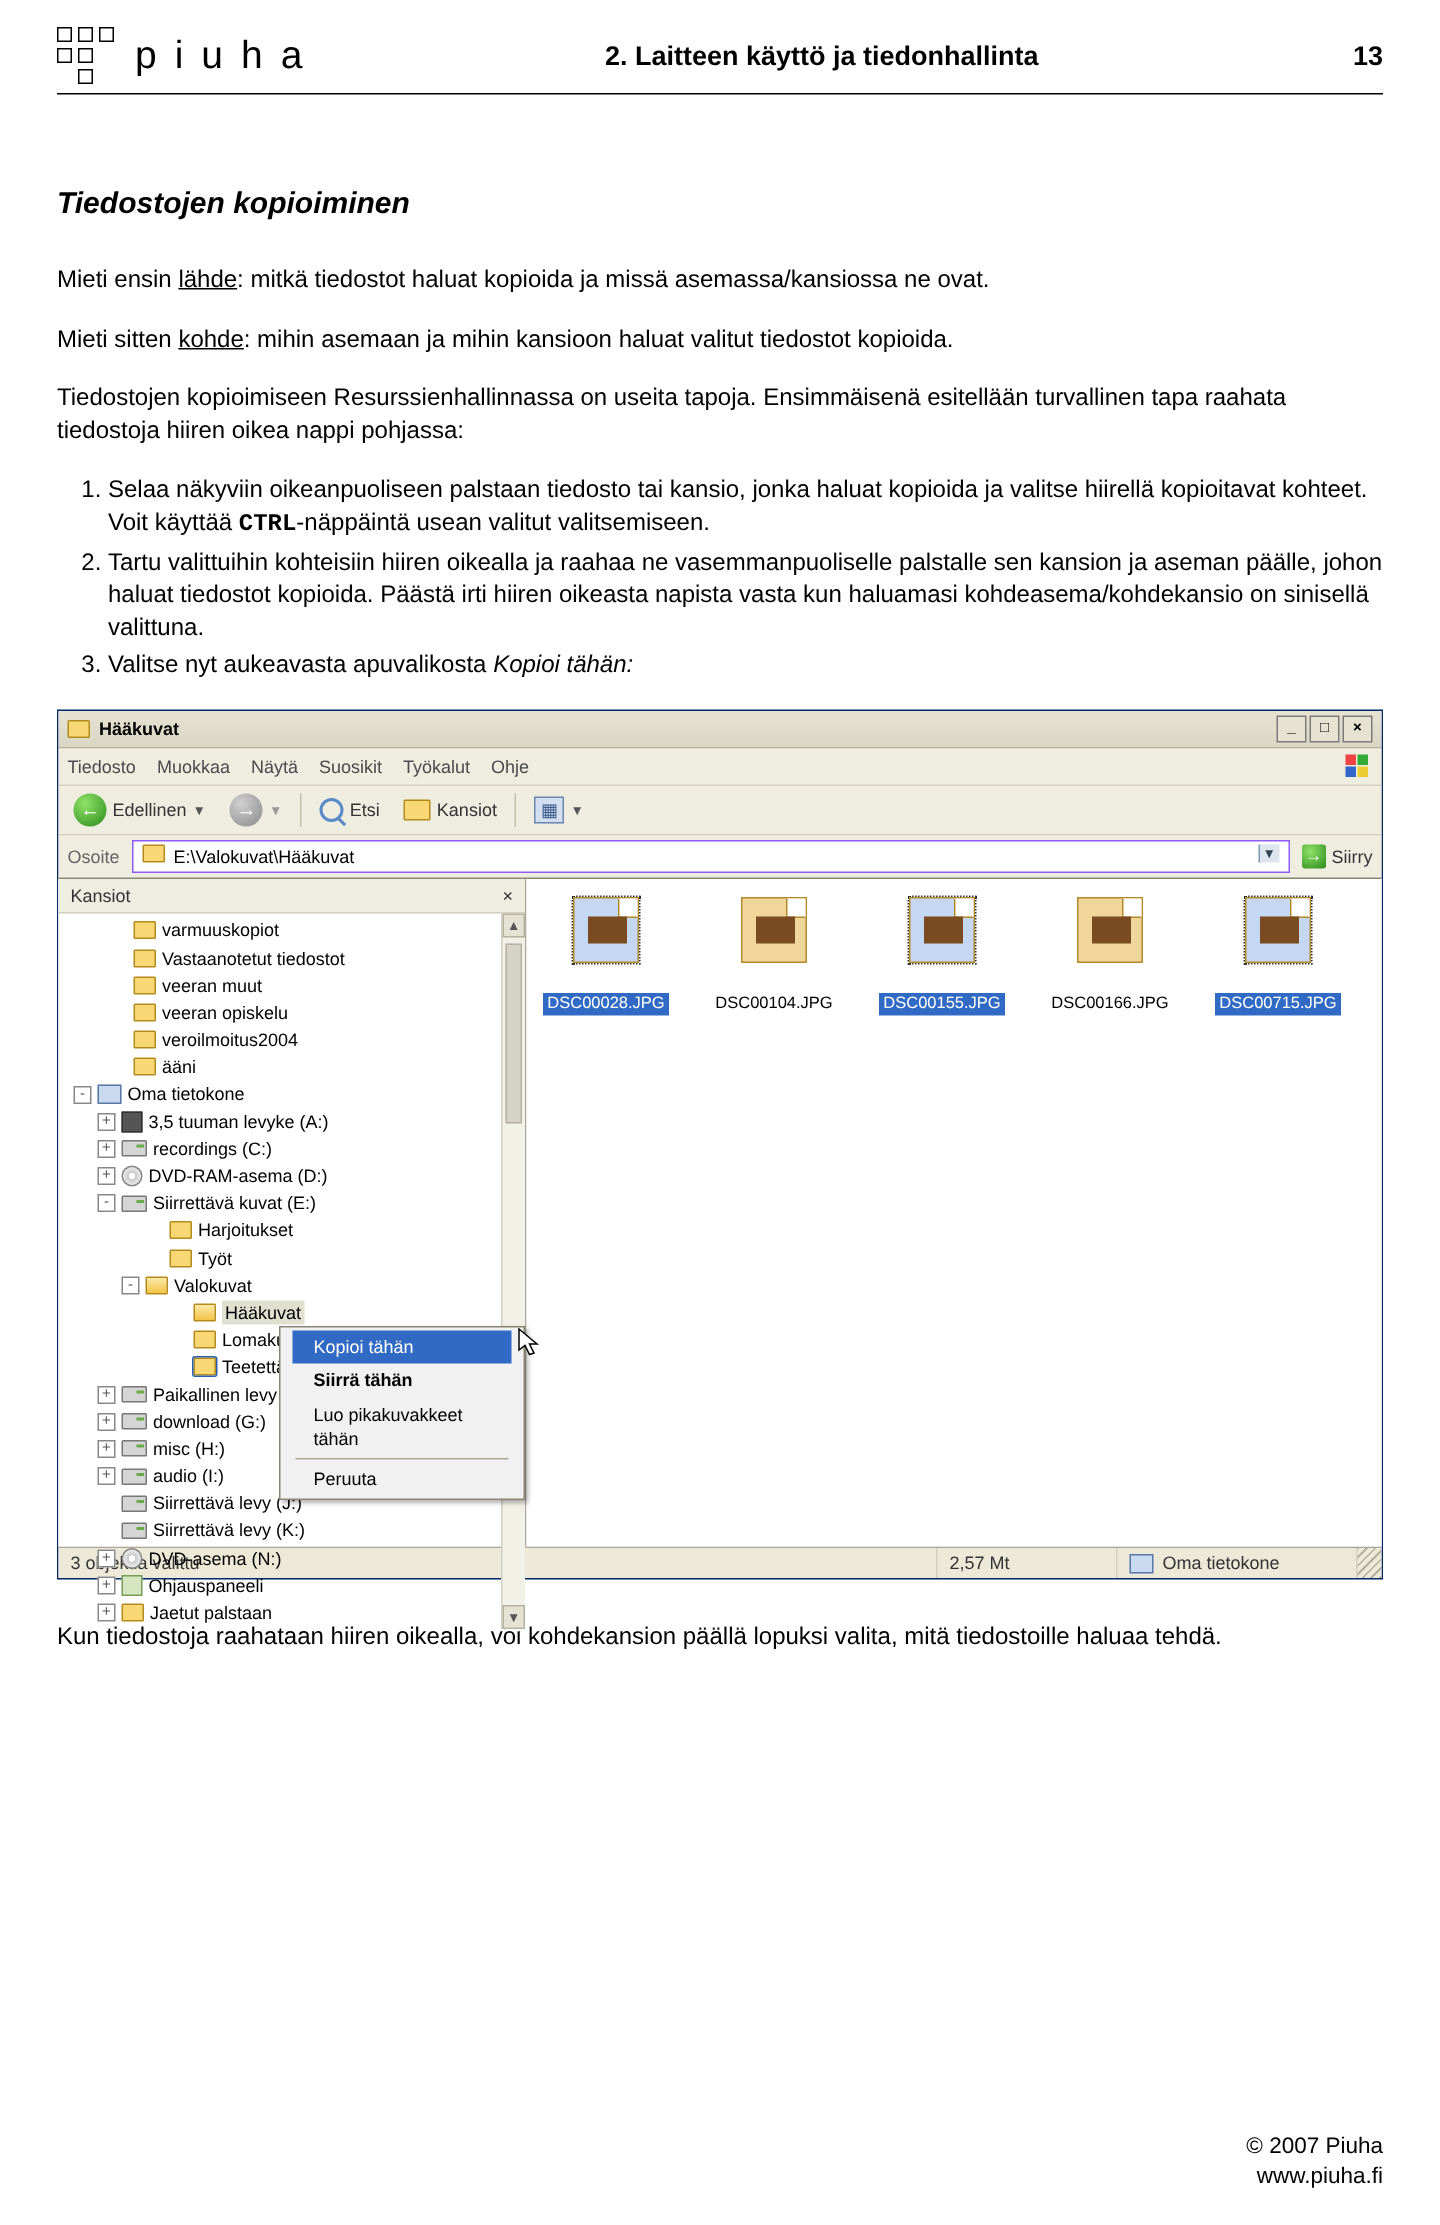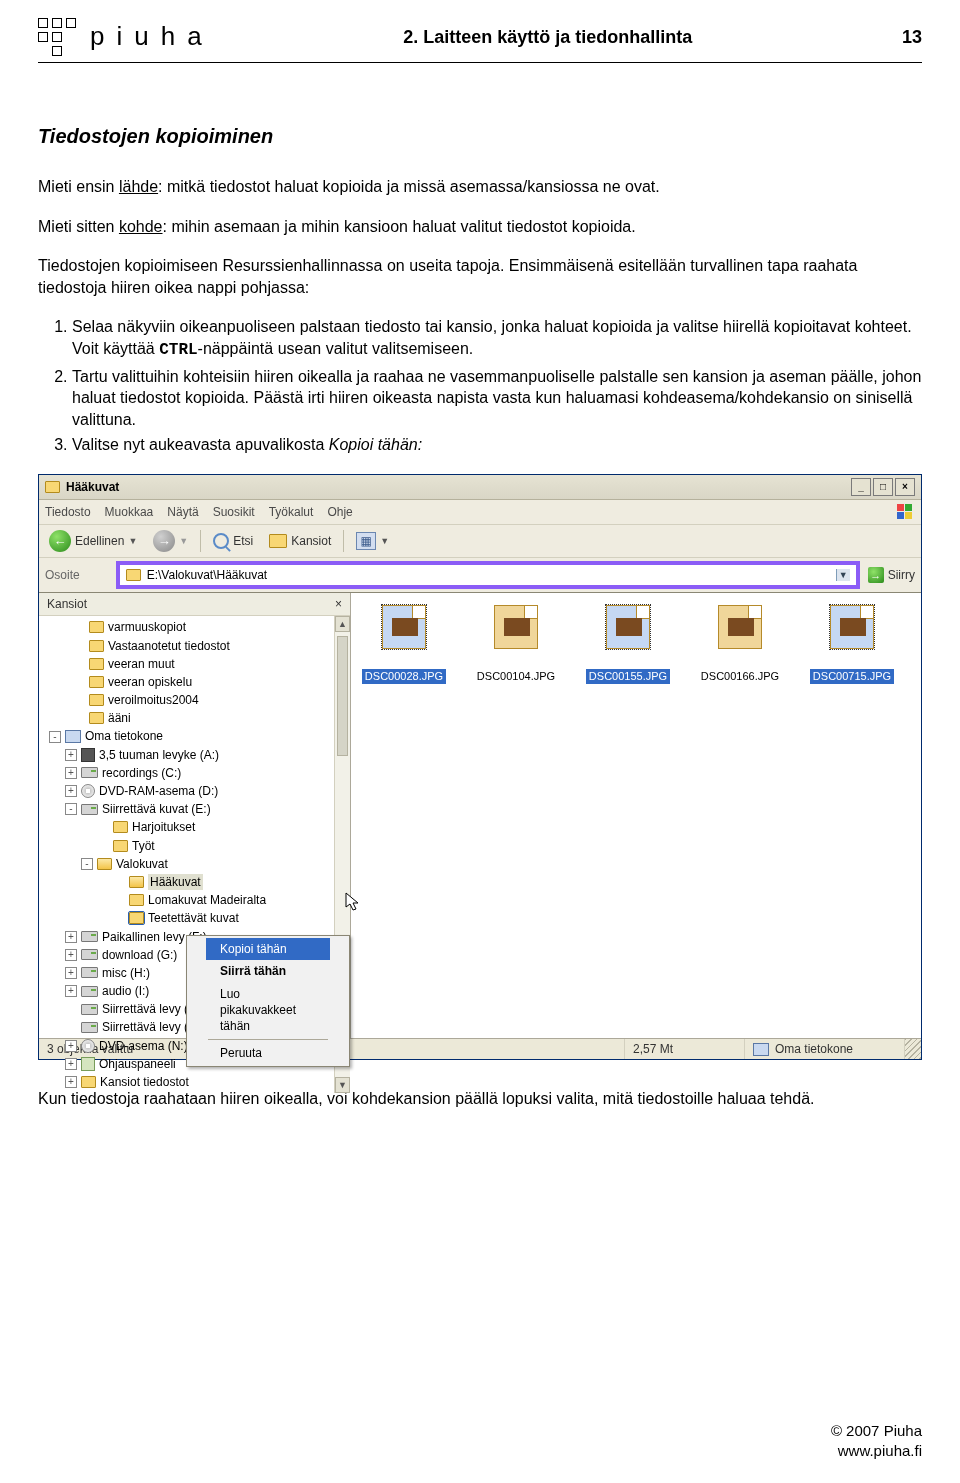--- a/index.html
+++ b/index.html
@@ -67,21 +67,21 @@
   .circle-green { width: 22px; height: 22px; border-radius: 50%; background: radial-gradient(circle at 35% 30%, #8fe268, #2a8a1a); display: flex; align-items: center; justify-content: center; color: #fff; font-size: 13px; }
   .circle-grey { width: 22px; height: 22px; border-radius: 50%; background: radial-gradient(circle at 35% 30%, #d0d0d0, #888); display: flex; align-items: center; justify-content: center; color: #fff; font-size: 13px; }
   .sep { width: 1px; height: 22px; background: #c0bda9; }
   .search-ico { width: 16px; height: 16px; border: 2px solid #5a8bc8; border-radius: 50%; position: relative; }
   .search-ico::after { content: ""; position: absolute; width: 6px; height: 2px; background: #5a8bc8; bottom: -3px; right: -4px; transform: rotate(45deg); }
   .folders-ico { width: 18px; height: 14px; background: #f8d774; border: 1px solid #b38b1d; border-radius: 1px; }
   .views-ico { width: 20px; height: 18px; border: 1px solid #6b87b0; background: #d3def0; display: flex; align-items: center; justify-content: center; }
   .views-ico::before { content: "▦"; font-size: 12px; color: #3a5a8a; }
   .addrbar { background: #efece0; padding: 3px 6px; display: flex; align-items: center; gap: 8px; border-bottom: 1px solid #8a8774; }
   .addr-label { color: #666; font-size: 12px; }
-  .addr-input { flex: 1; background: #fff; border: 4px solid #8b5cf6; padding: 2px 6px; display: flex; align-items: center; gap: 6px; font-size: 12px; margin-left: 28px; }
+  .addr-input { flex: 1; background: #fff; border: 1px solid #8b5cf6; padding: 2px 6px; display: flex; align-items: flex-start; gap: 6px; font-size: 12px; }
   .addr-drop { width: 14px; background: #dde5ef; border-left: 1px solid #7f9db9; text-align: center; font-size: 9px; color: #345; }
   .go-btn { display: flex; align-items: center; gap: 4px; font-size: 12px; color: #333; }
   .go-ico { width: 16px; height: 16px; background: radial-gradient(circle at 35% 30%, #8fe268, #2a8a1a); border-radius: 2px; display: flex; align-items: center; justify-content: center; color: #fff; font-size: 11px; }
   .explorer-body { display: flex; height: 445px; background: #fff; }
   .folders-panel { width: 312px; border-right: 1px solid #aca899; display: flex; flex-direction: column; background: #fff; position: relative; overflow: visible; }
   .folders-hdr { background: #eeede1; border-bottom: 1px solid #d3d0bf; padding: 3px 8px; display: flex; justify-content: space-between; align-items: center; font-size: 12px; color: #333; }
   .close-x { font-size: 12px; cursor: default; }
   .tree { flex: 1; overflow: visible; padding: 2px 0; font-size: 12px; position: relative; }
   .scroll-track { position: absolute; right: 0; top: 0; bottom: 0; width: 16px; background: #f2f1e8; border-left: 1px solid #d3d0bf; }
   .scroll-thumb { position: absolute; left: 2px; right: 2px; top: 20px; height: 120px; background: #d5d4c7; border: 1px solid #b5b2a0; }
@@ -110,23 +110,22 @@
   .file-item.selected .file-name { background: #316ac5; color: #fff; padding: 0 3px; }
   .context-menu {
     position: absolute;
     left: 147px;
     top: 298px;
     background: #f1f1f1;
     border: 1px solid #8a8674;
     box-shadow: 2px 2px 3px rgba(0,0,0,0.3);
     font-size: 12px;
     min-width: 160px;
-    padding: 2px 19px;
+    padding: 2px 8px;
     z-index: 10;
-    margin-top: 44px;
   }
   .menu-item { padding: 3px 14px; }
   .menu-item.hl { background: #316ac5; color: #fff; }
   .menu-item.bold { font-weight: bold; }
   .menu-sep { height: 1px; background: #aca899; margin: 2px 2px; }
   .cursor-arrow { position: absolute; left: 306px; top: 299px; z-index: 20; width: 16px; height: 20px; }
   .cursor-arrow svg { width: 16px; height: 20px; }
   .statusbar { background: #ece9d8; border-top: 1px solid #aca899; display: flex; font-size: 12px; color: #333; }
   .statusbar .cell { padding: 2px 8px; border-right: 1px solid #d3d0bf; }
   .statusbar .cell:first-child { flex: 1; }
@@ -412,21 +411,21 @@
           <div class="node">
             <span class="ind" style="width: 22px;"></span>
             <span class="expander">+</span>
             <span class="ico-panel"></span>
             <span>Ohjauspaneeli</span>
           </div>
           <div class="node">
             <span class="ind" style="width: 22px;"></span>
             <span class="expander">+</span>
             <span class="ico-folder"></span>
-            <span>Kansiot tiedostot</span>
+            <span>Jaetut palstaan</span>
           </div>
         </div>
 
       <div class="context-menu" id="context-menu">
           <div class="menu-item hl">Kopioi tähän</div>
           <div class="menu-item bold">Siirrä tähän</div>
           <div class="menu-item">Luo pikakuvakkeet tähän</div>
           <div class="menu-sep"></div>
           <div class="menu-item">Peruuta</div>
         </div>

